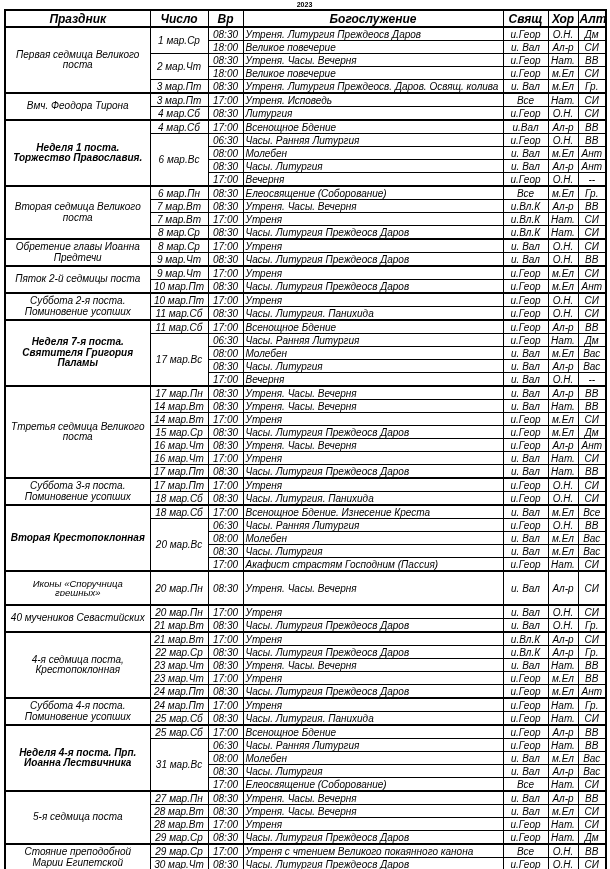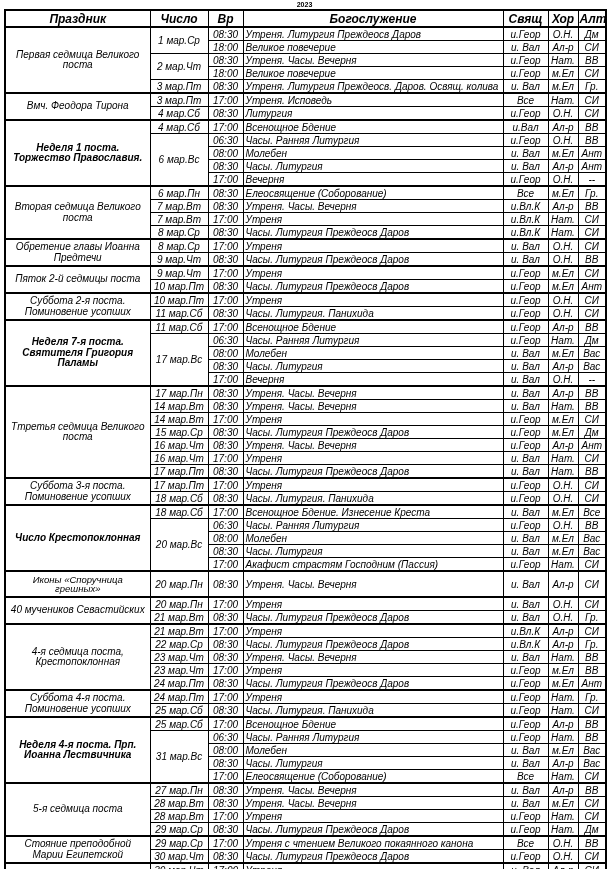--- a/index.html
+++ b/index.html
@@ -55,31 +55,31 @@
   }
   td.feast {
     white-space: normal;
     line-height: 10.5px;
     padding: 0 3px;
   }
   td.feast.bold { font-weight: bold; }
   td.service { text-align: left; }
   tr.sec > td { border-top: 2px solid #000; }
   .clip-inner {
-    height: 24px;
+    height: 16px;
     overflow: hidden;
     display: flex;
     flex-direction: column;
     justify-content: center;
     align-items: center;
     font-size: 9.5px;
     line-height: 9px;
     white-space: normal;
     max-width: 118px;
-    margin: 0 auto;
+    margin: 8px auto;
   }
 </style>
 </head>
 <body>
 
 <div class="page">
   <div class="year-label">2023</div>
   <table class="schedule">
     <colgroup>
       <col style="width:145px">
@@ -386,21 +386,21 @@
         </tr>
         <tr>
           <td class="date">18 мар.Сб</td>
           <td class="time">08:30</td>
           <td class="service">Часы. Литургия. Панихида</td>
           <td class="priest">и.Геор</td>
           <td class="choir">О.Н.</td>
           <td class="altar">СИ</td>
         </tr>
         <tr class="sec">
-          <td class="feast bold" rowspan="5">Число Крестопоклонная</td>
+          <td class="feast bold" rowspan="5">Вторая Крестопоклонная</td>
           <td class="date">18 мар.Сб</td>
           <td class="time">17:00</td>
           <td class="service">Всенощное Бдение. Изнесение Креста</td>
           <td class="priest">и. Вал</td>
           <td class="choir">м.Ел</td>
           <td class="altar">Все</td>
         </tr>
         <tr>
           <td class="date" rowspan="4">20 мар.Вс</td>
           <td class="time">06:30</td>

